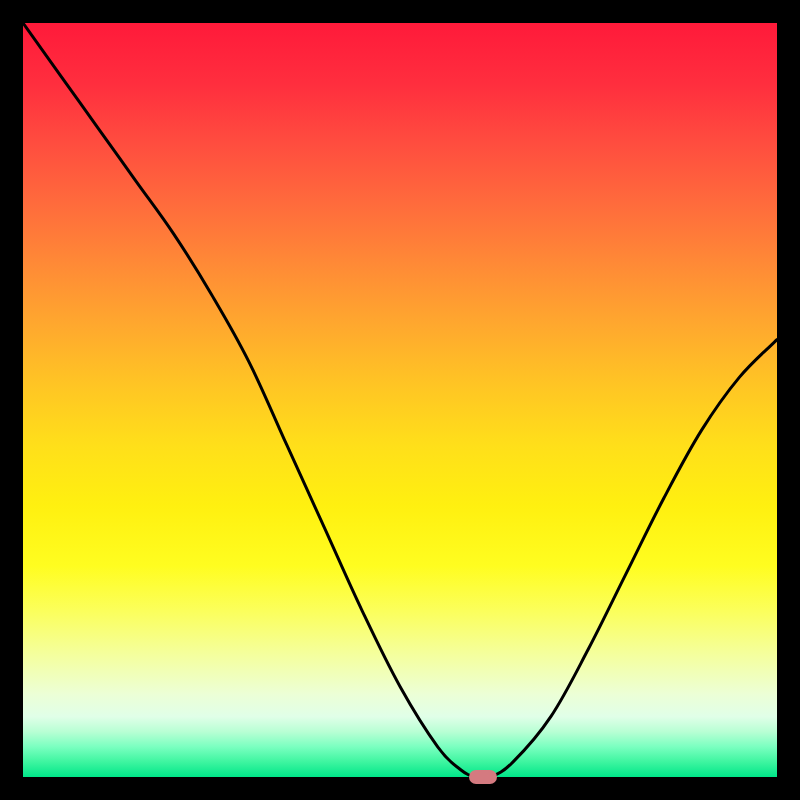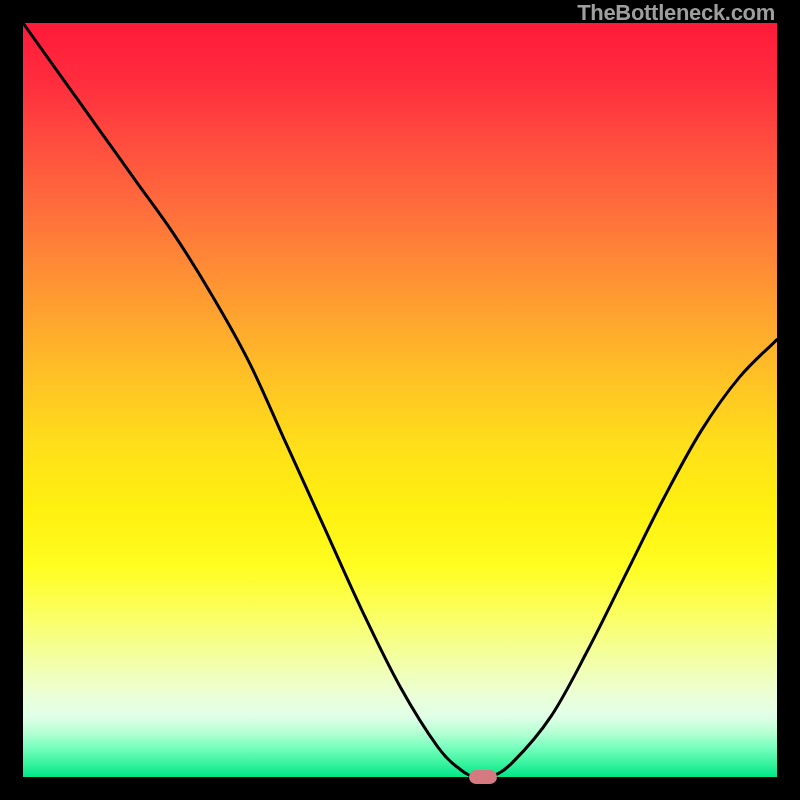--- a/index.html
+++ b/index.html
@@ -66,20 +66,19 @@
     height: 14px;
     border-radius: 7px;
     background: #d47a80;
     transform: translate(-50%, -50%);
   }
 </style>
 </head>
 <body>
 
 <div class="chart-container">
-  <div class="watermark">TheBottleneck.com</div>
   <div class="plot-area">
     <svg class="curve" viewBox="0 0 754 754" preserveAspectRatio="none">
       <path id="curve-path" fill="none" stroke="#000" stroke-width="3" stroke-linecap="round" stroke-linejoin="round" d="M 0.00 0.00 C 6.79 9.50, 24.13 33.78, 37.70 52.78 C 51.27 71.78, 61.83 86.56, 75.40 105.56 C 88.97 124.56, 99.53 139.34, 113.10 158.34 C 126.67 177.34, 137.23 190.76, 150.80 211.12 C 164.37 231.48, 174.93 248.37, 188.50 271.44 C 202.07 294.51, 212.63 312.16, 226.20 339.30 C 239.77 366.44, 250.33 392.38, 263.90 422.24 C 277.47 452.10, 288.03 475.32, 301.60 505.18 C 315.17 535.04, 325.73 559.62, 339.30 588.12 C 352.87 616.62, 363.43 639.09, 377.00 663.52 C 390.57 687.95, 403.84 708.91, 414.70 723.84 C 425.56 738.77, 430.53 741.03, 437.32 746.46 C 444.11 751.89, 446.97 752.64, 452.40 754.00 C 457.83 755.36, 460.69 756.71, 467.48 754.00 C 474.27 751.29, 479.24 749.78, 490.10 738.92 C 500.96 728.06, 514.23 714.04, 527.80 693.68 C 541.37 673.32, 551.93 651.61, 565.50 625.82 C 579.07 600.03, 589.63 577.56, 603.20 550.42 C 616.77 523.28, 627.33 500.81, 640.90 475.02 C 654.47 449.23, 665.03 428.88, 678.60 407.16 C 692.17 385.44, 702.73 370.67, 716.30 354.38 C 729.87 338.09, 747.21 323.47, 754.00 316.68"></path>
     </svg>
     <div class="marker" id="marker" style="left: 459.94px; top: 754px;"></div>
   </div>
 </div>
 
 </body></html>

